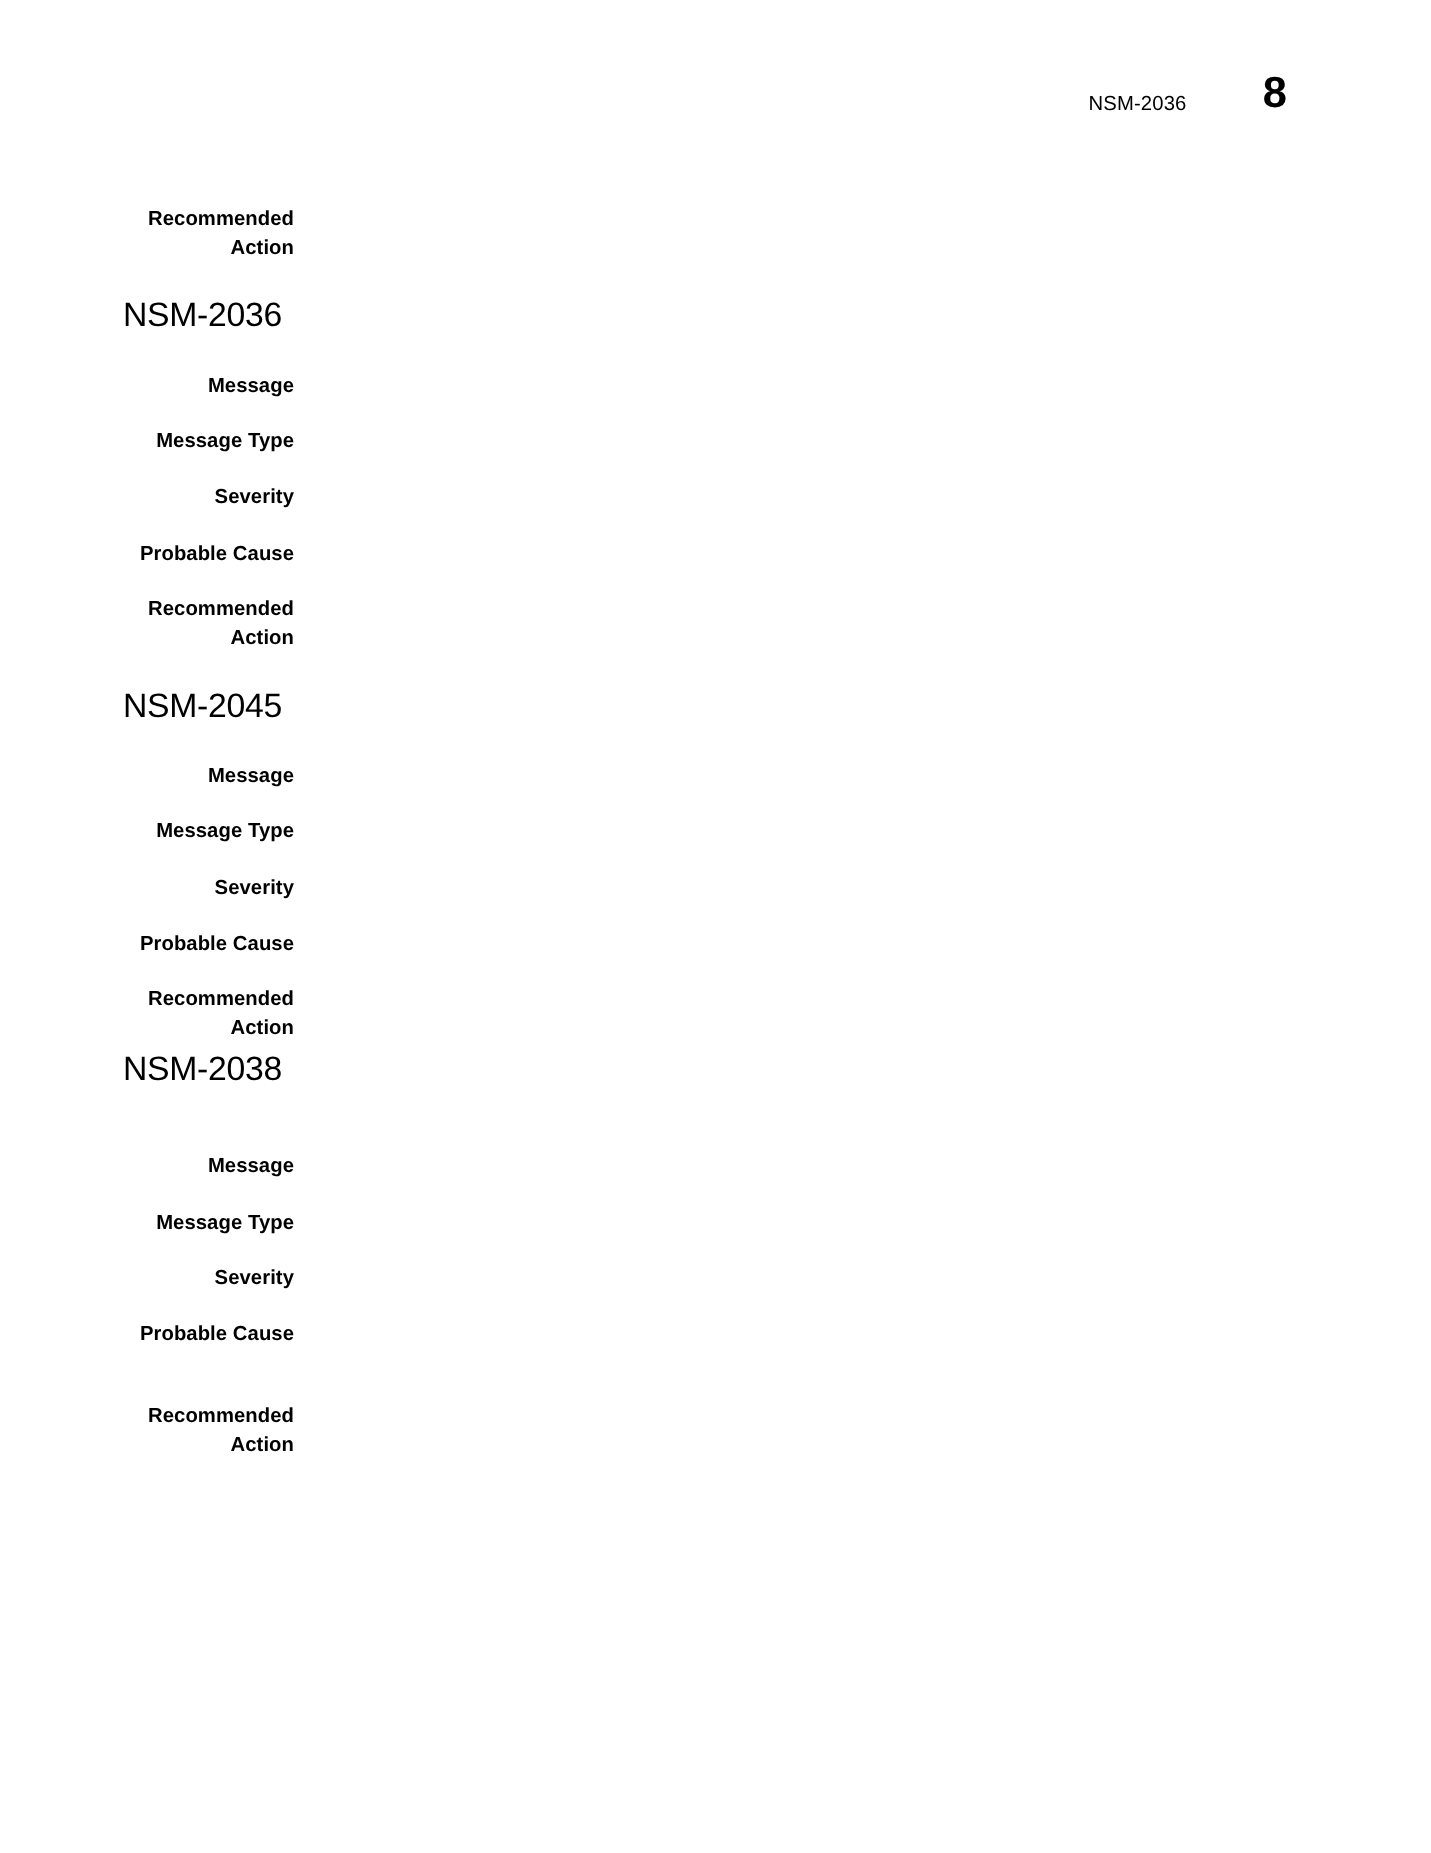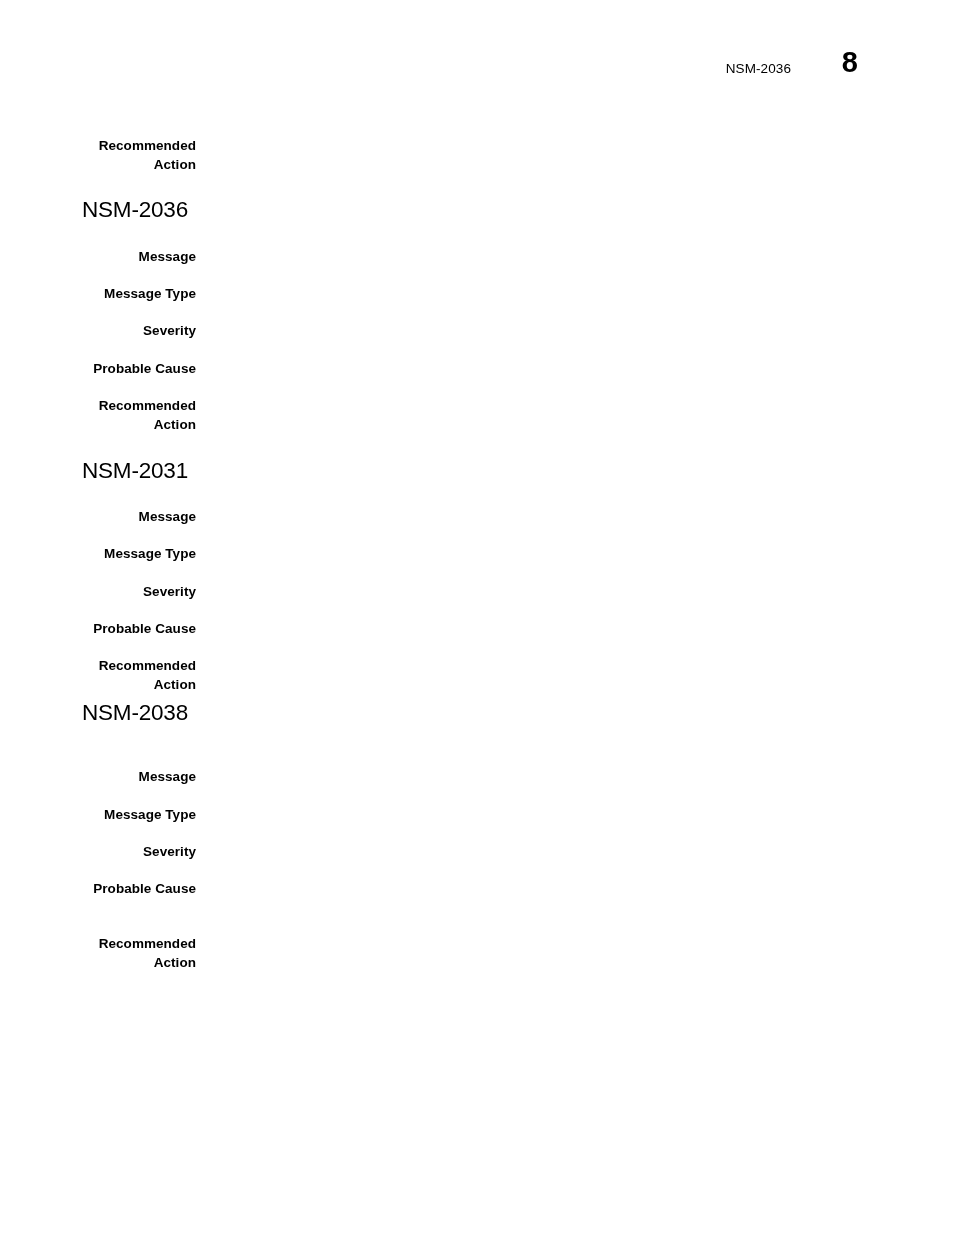--- a/index.html
+++ b/index.html
@@ -138,21 +138,21 @@
     <div class="field-row" style="top:359px;">
       <div class="field-label">Probable Cause</div>
       <div class="field-value"></div>
     </div>
     <div class="field-row" style="top:396px;">
       <div class="field-label">Recommended
 Action</div>
       <div class="field-value"></div>
     </div>
 
-    <div class="section-heading" style="top:458px;">NSM-2031</div>
+    <div class="section-heading" style="top:458px;">NSM-2045</div>
 
     <div class="field-row" style="top:507px;">
       <div class="field-label">Message</div>
       <div class="field-value"></div>
     </div>
     <div class="field-row" style="top:544px;">
       <div class="field-label">Message Type</div>
       <div class="field-value"></div>
     </div>
     <div class="field-row" style="top:582px;">

